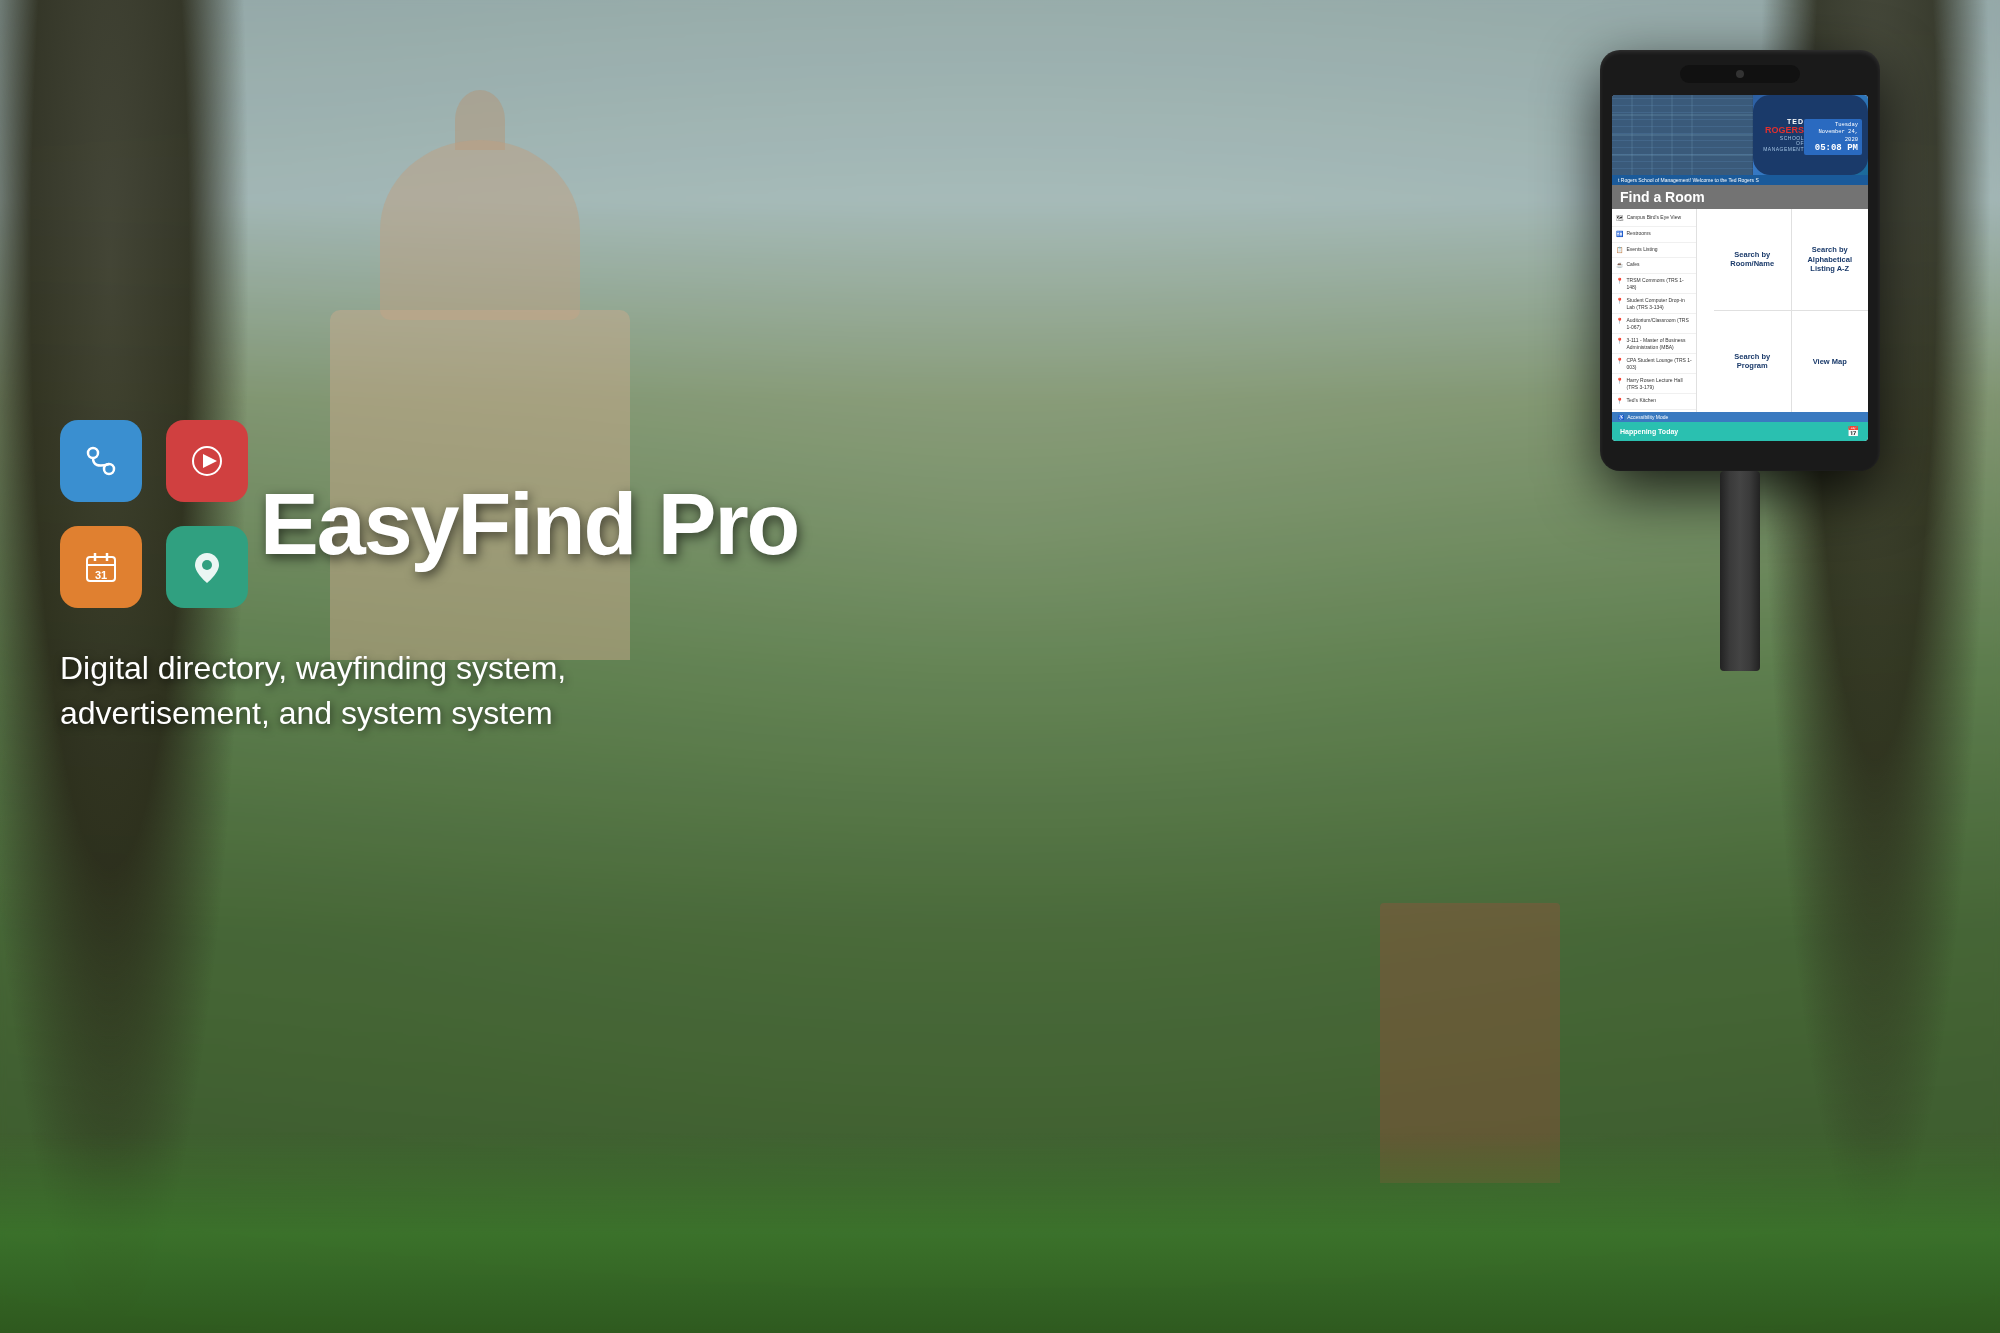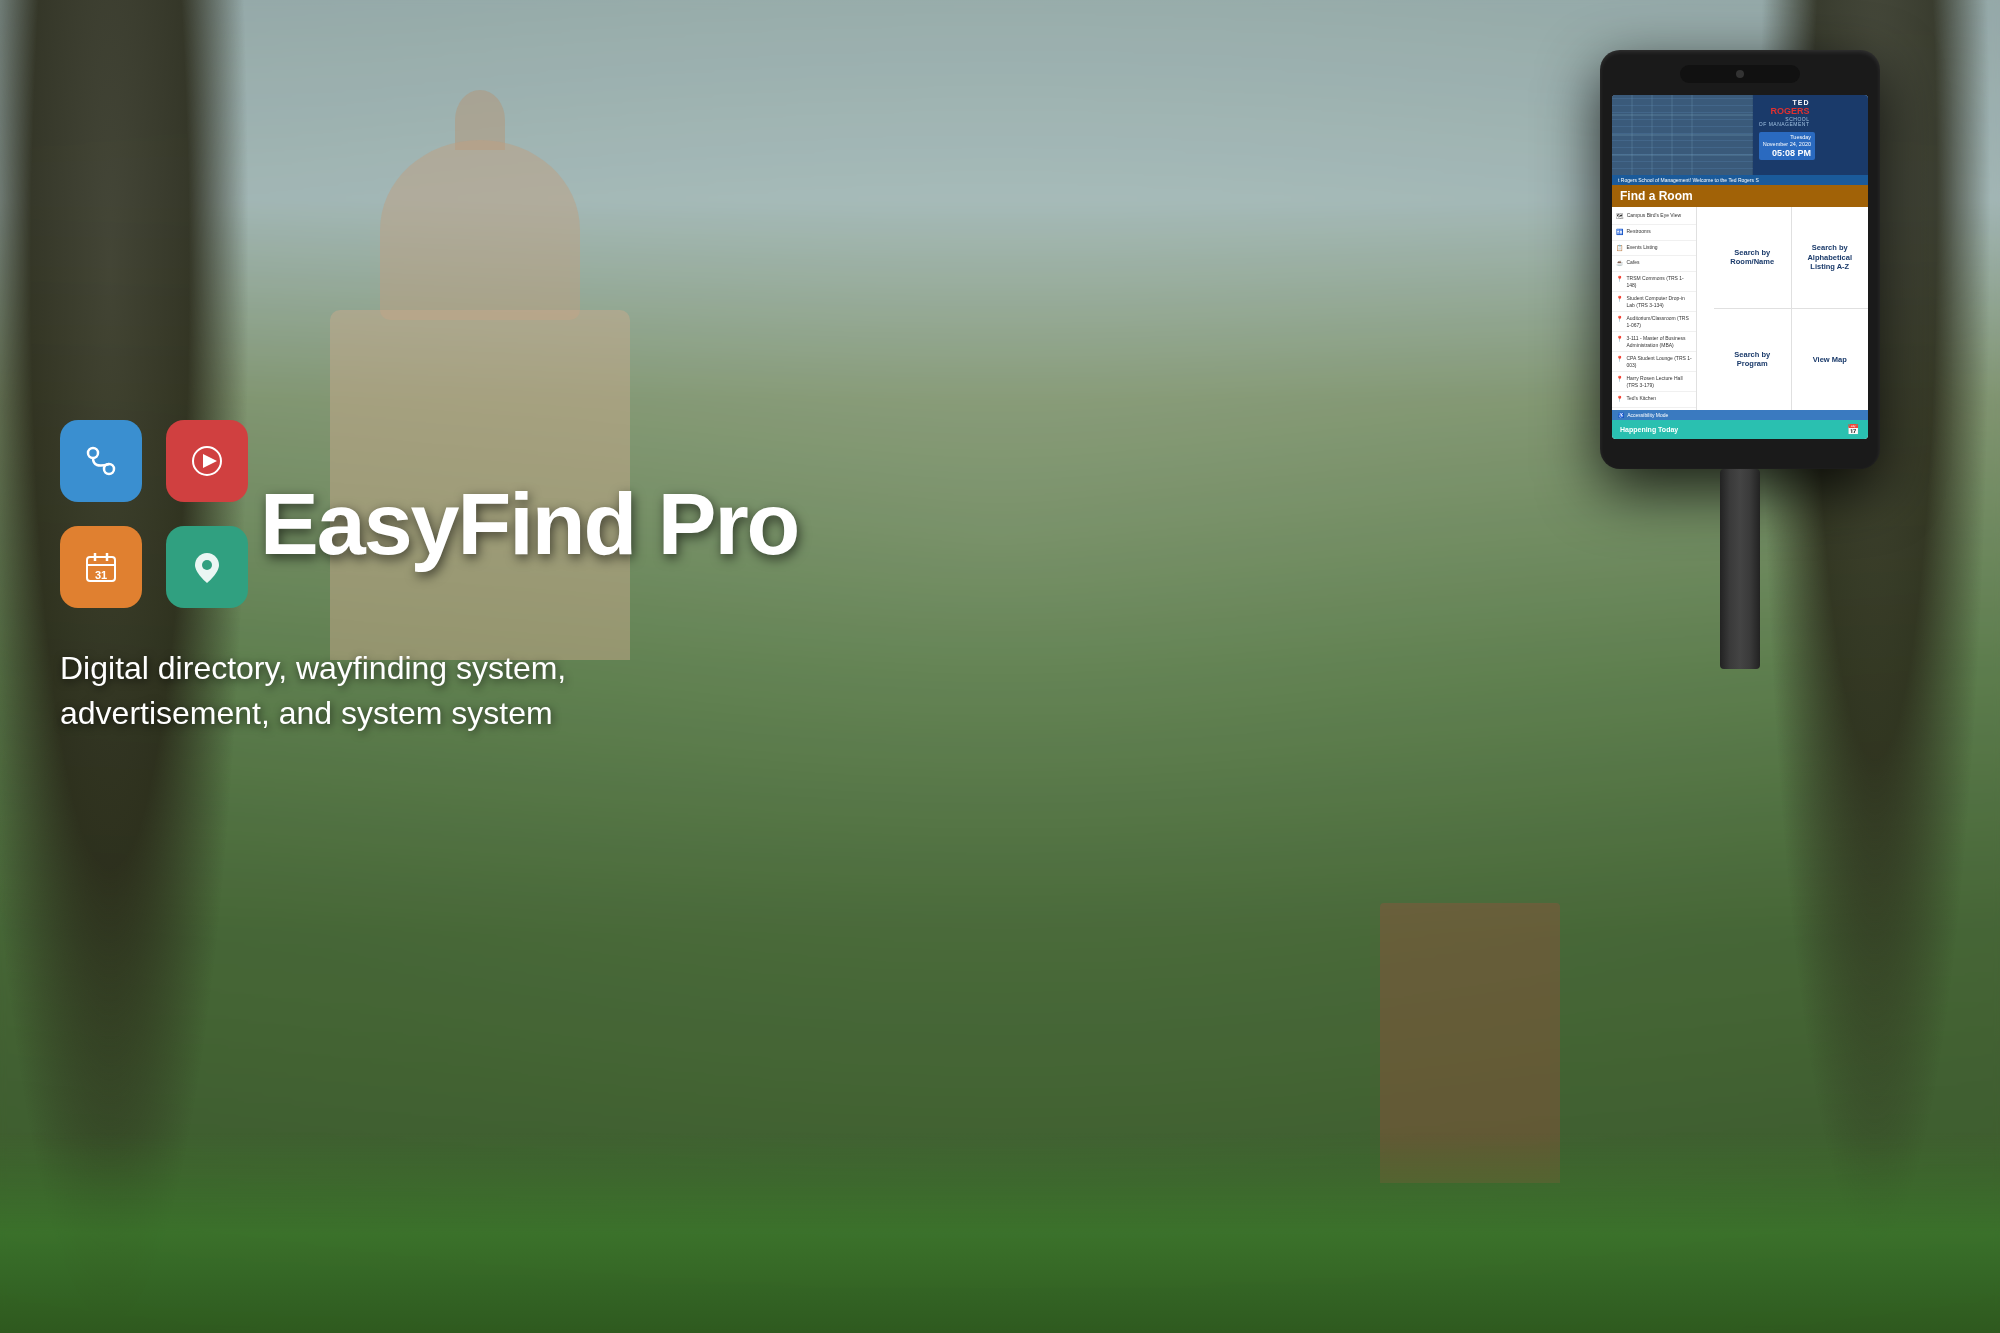--- a/index.html
+++ b/index.html
@@ -197,23 +197,24 @@
         transparent 6px,
         rgba(100,150,200,0.2) 6px,
         rgba(100,150,200,0.2) 7px
       );
     }
 
     .screen-logo-area {
       width: 45%;
       background: #1a3a6a;
       display: flex;
-      flex-direction: column;
-      align-items: flex-start;
+      flex-direction: row;
+      align-items: center;
       padding: 4px 6px;
+      border-radius: 17px;
     }
 
     .school-logo-text {
       text-align: right;
       line-height: 1.1;
     }
 
     .school-name-ted {
       font-size: 7px;
       font-weight: bold;
@@ -233,20 +234,21 @@
       color: #a0c0e0;
       letter-spacing: 0.5px;
     }
 
     .date-time-box {
       background: #2a6ac0;
       padding: 2px 4px;
       margin-top: 4px;
       border-radius: 2px;
       text-align: right;
+      font-family: Liberation Mono, monospace;
     }
 
     .date-text {
       font-size: 5.5px;
       color: white;
       line-height: 1.3;
     }
 
     .time-text {
       font-size: 9px;
@@ -259,23 +261,23 @@
       background: #1a5a9a;
       padding: 2px 6px;
       font-size: 5px;
       color: white;
       white-space: nowrap;
       overflow: hidden;
     }
 
     
     .find-room-header {
-      background: #a16207;
+      background: #737373;
       padding: 4px 8px;
-      font-size: 12px;
+      font-size: 14px;
       font-weight: bold;
       color: white;
     }
 
     
     .screen-body {
       display: flex;
       width: 100%;
       gap: 17px;
     }

